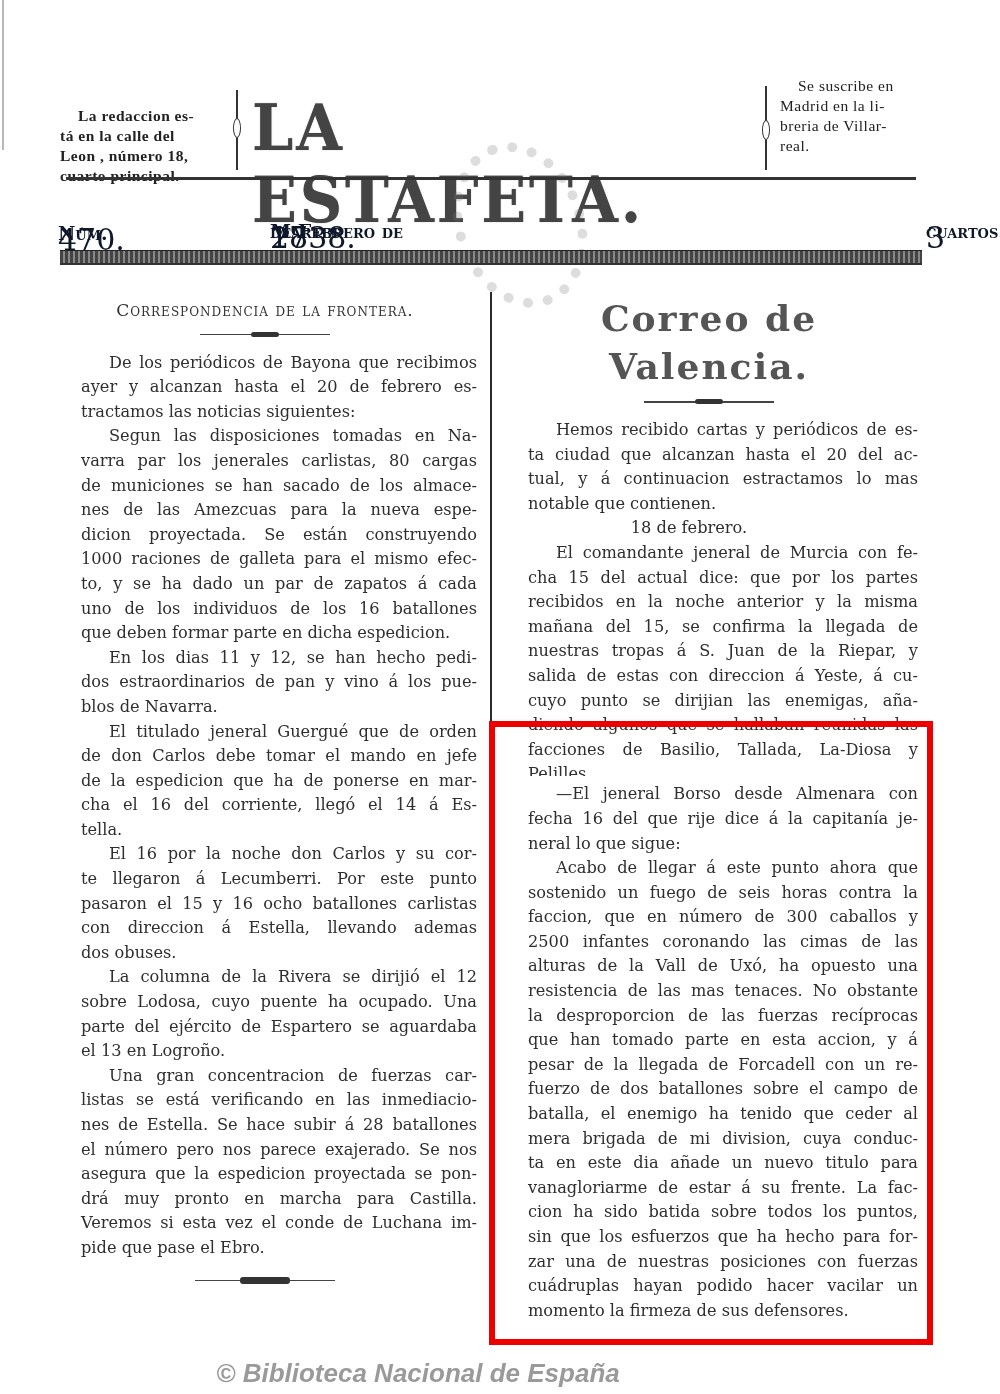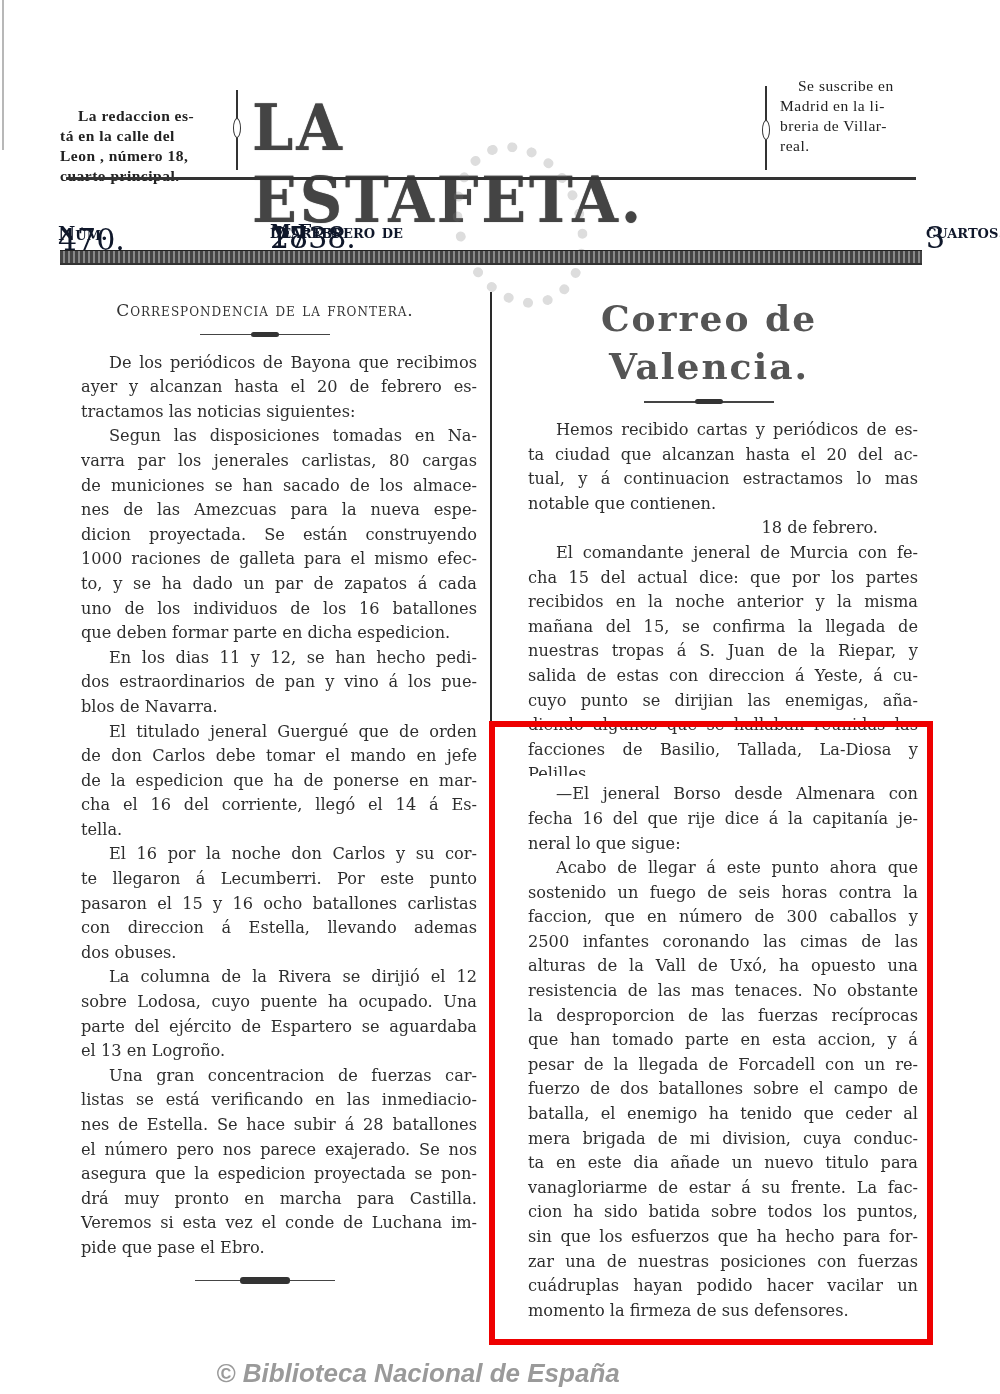--- a/index.html
+++ b/index.html
@@ -68,21 +68,21 @@
     font-size: 36px; line-height: 48px; font-variant: normal; font-weight: bold; letter-spacing: 2px;
     color: #555; margin-top: -4px;
   }
   .flourish { display: block; margin: 10px auto 14px auto; width: 130px; height: 4px; position: relative; }
   .flourish::before { content: ""; position: absolute; left: 0; right: 0; top: 1px; height: 1.5px; background: #444; }
   .flourish::after { content: ""; position: absolute; left: 50%; top: -1px; width: 28px; margin-left: -14px; height: 5px; background: #333; border-radius: 3px; }
   .flourish.end { width: 140px; margin-top: 18px; }
   .flourish.end::after { width: 50px; margin-left: -25px; height: 7px; top: -2px; }
 
   p.para { margin: 0; text-indent: 28px; text-align: justify; }
-  p.para.dateline-right { text-align: right; padding-right: 40px; text-indent: 0; }
+  p.para.dateline-right { text-align: center; padding-right: 40px; text-indent: 0; }
   .ln { display: block; text-align: justify; text-align-last: justify; }
   .ln.last { text-align-last: left; }
   .ln.ind { padding-left: 28px; }
 
   .highlight-box {
     position: absolute; left: 489px; top: 721px; width: 432px; height: 612px;
     border: 6px solid #ee0000; box-sizing: content-box; pointer-events: none;
   }
 
   .footer-credit {

